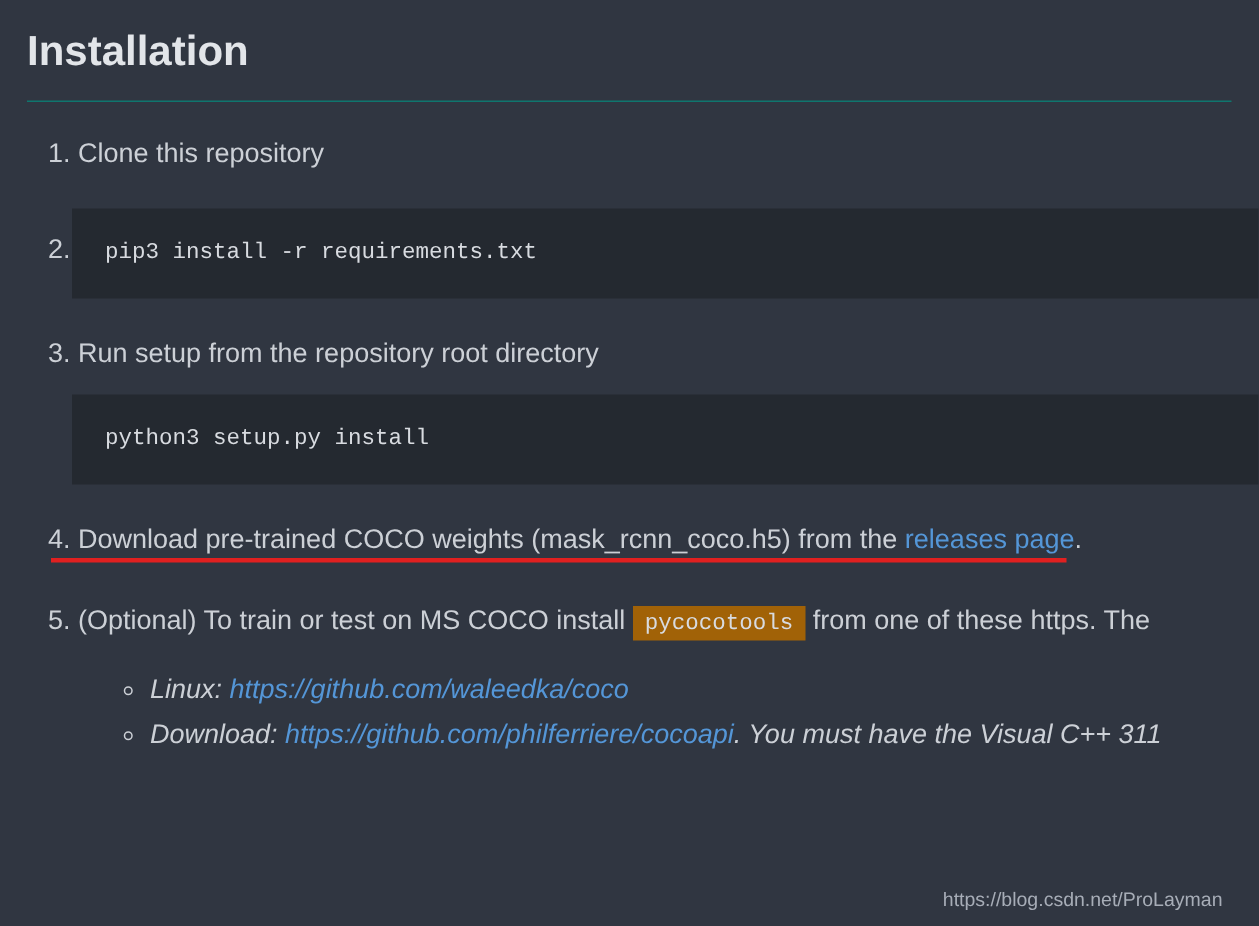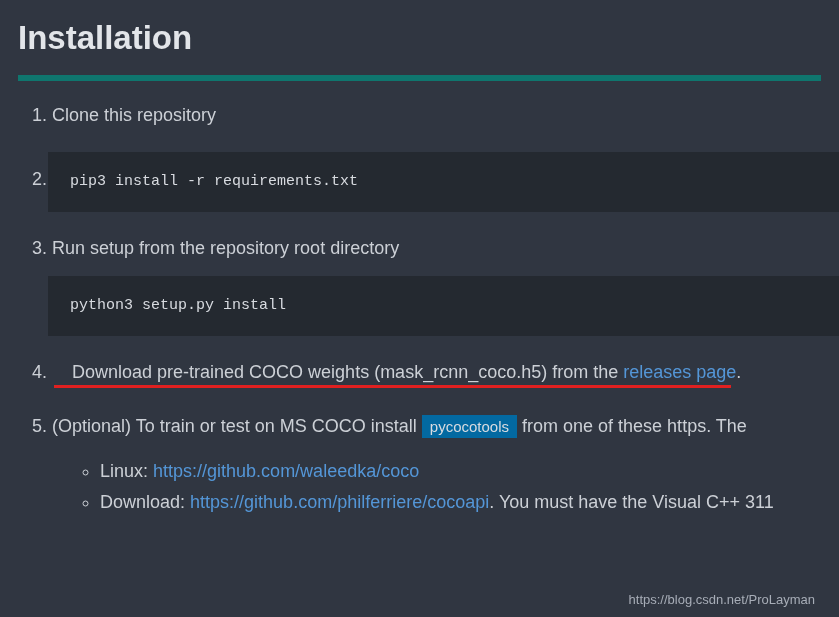--- a/index.html
+++ b/index.html
@@ -11,25 +11,25 @@
     line-height: 1.6;
     width: 839px;
     height: 617px;
     overflow: hidden;
     position: relative;
   }
   .content {
     padding: 0 18px 0 18px;
   }
   h1 {
-    font-size: 33px;
+    font-size: 28px;
     font-weight: 600;
     color: #e2e5e9;
     padding: 12px 0 10px 0;
-    border-bottom: 6px solid #0f766e;
+    border-bottom: 1px solid #0f766e;
     margin-bottom: 20px;
   }
   ol.top {
     list-style: decimal;
     padding-left: 34px;
   }
   ol.top > li {
     margin-bottom: 22px;
     color: #ccd0d6;
   }
@@ -39,47 +39,47 @@
     margin-left: -4px;
     padding: 18px 22px;
     font-family: "SFMono-Regular", Consolas, "Liberation Mono", Menlo, monospace;
     font-size: 15px;
     color: #d8dbe0;
     white-space: pre;
     overflow: hidden;
     width: 800px;
   }
   code.inline {
-    background: #0369a1;
-    font-family: Liberation Sans, sans-serif;
+    background: #a16207;
+    font-family: Liberation Mono, monospace;
     font-size: 15px;
     padding: 3px 8px;
     color: #d8dbe0;
   }
   a.link {
     color: #5496d7;
     text-decoration: none;
   }
   .underline-red {
     position: relative;
-    margin-left: 20px;
   }
   .underline-red::after {
     content: "";
     position: absolute;
     left: -18px;
     right: 10px;
     bottom: -6px;
     height: 3px;
     background: #e02020;
   }
   ul.sub {
     list-style: circle;
     padding-left: 48px;
     margin-top: 14px;
+    font-style: italic;
   }
   ul.sub li {
     margin-bottom: 2px;
   }
   .watermark {
     position: absolute;
     right: 24px;
     bottom: 6px;
     font-size: 13px;
     color: #a7adb7;

